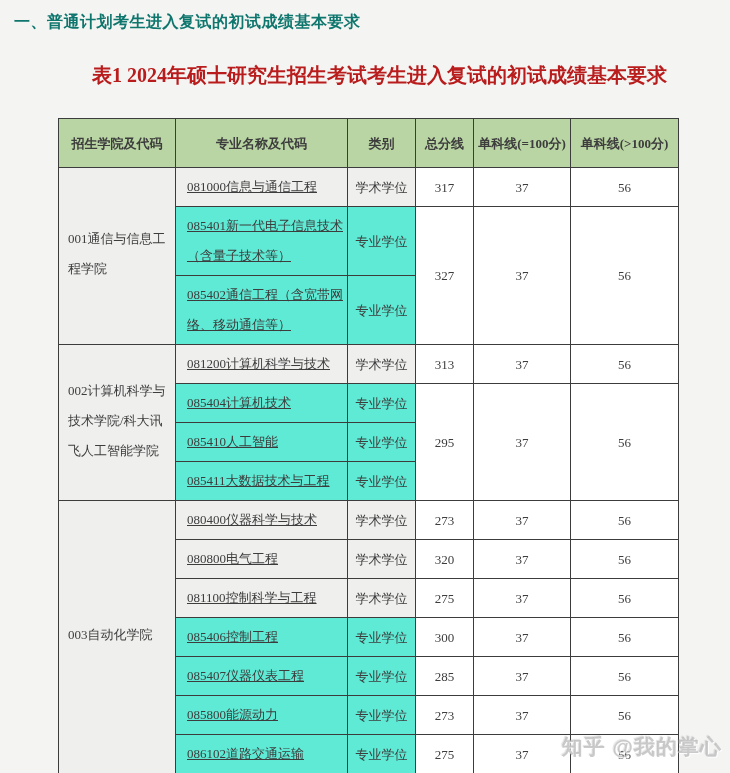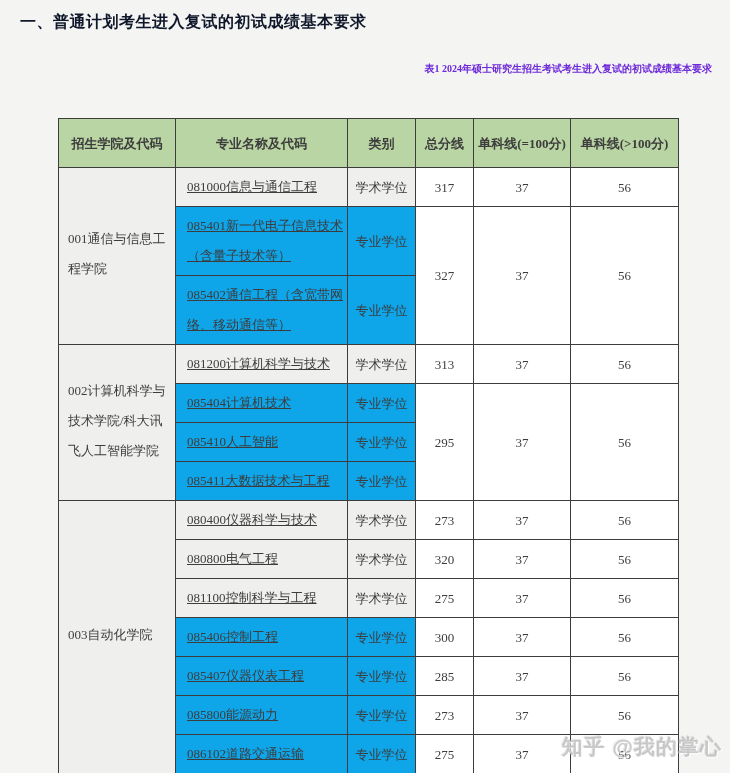--- a/index.html
+++ b/index.html
@@ -6,34 +6,34 @@
   html, body {
     width: 730px; height: 773px;
     overflow: hidden;
     background: #f4f4f3;
     font-family: "Liberation Serif", "DejaVu Serif", serif;
     color: #3d3d3d;
     position: relative;
   }
   .page-heading {
     position: absolute;
-    left: 20px; top: 12px;
+    left: 14px; top: 12px;
     font-size: 16px;
     font-weight: bold;
     letter-spacing: 0.5px;
-    color: #0f172a;
+    color: #0f766e;
   }
   .table-title {
     position: absolute;
     top: 62px; left: 92px;
     width: 620px;
-    text-align: right;
-    font-size: 10px;
-    font-weight: bold;
-    color: #6d28d9;
+    text-align: left;
+    font-size: 20px;
+    font-weight: bold;
+    color: #b91c1c;
   }
   .table-wrap {
     position: absolute;
     left: 58px; top: 118px;
   }
   table {
     border-collapse: collapse;
     table-layout: fixed;
     width: 620px;
     font-size: 13px;
@@ -58,21 +58,21 @@
     padding: 0 4px 4px 9px;
     line-height: 30px;
   }
   td.major {
     text-align: left;
     padding: 4px 4px 4px 11px;
     line-height: 30px;
     text-decoration: underline;
   }
   tr.academic td.major, tr.academic td.category { background: #efefee; }
-  tr.professional td.major, tr.professional td.category { background: #0ea5e9; margin-left: 38px; }
+  tr.professional td.major, tr.professional td.category { background: #5eead4; margin-left: 38px; }
   td.score { background: #ffffff; }
   .watermark {
     position: absolute;
     top: 733px; right: 8px;
     font-family: "Liberation Sans", "DejaVu Sans", sans-serif;
     font-size: 21px;
     font-weight: bold;
     letter-spacing: 1px;
     color: rgba(185,185,185,0.75);
     text-shadow: 1px 1px 1px rgba(255,255,255,0.95), -1px -1px 1px rgba(130,130,130,0.25);

